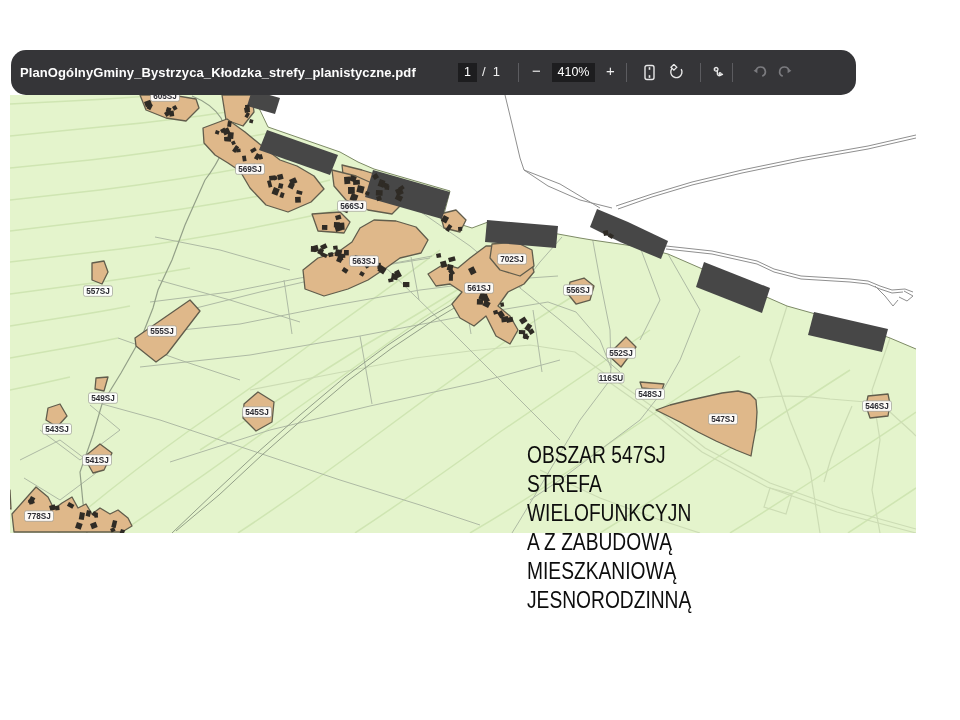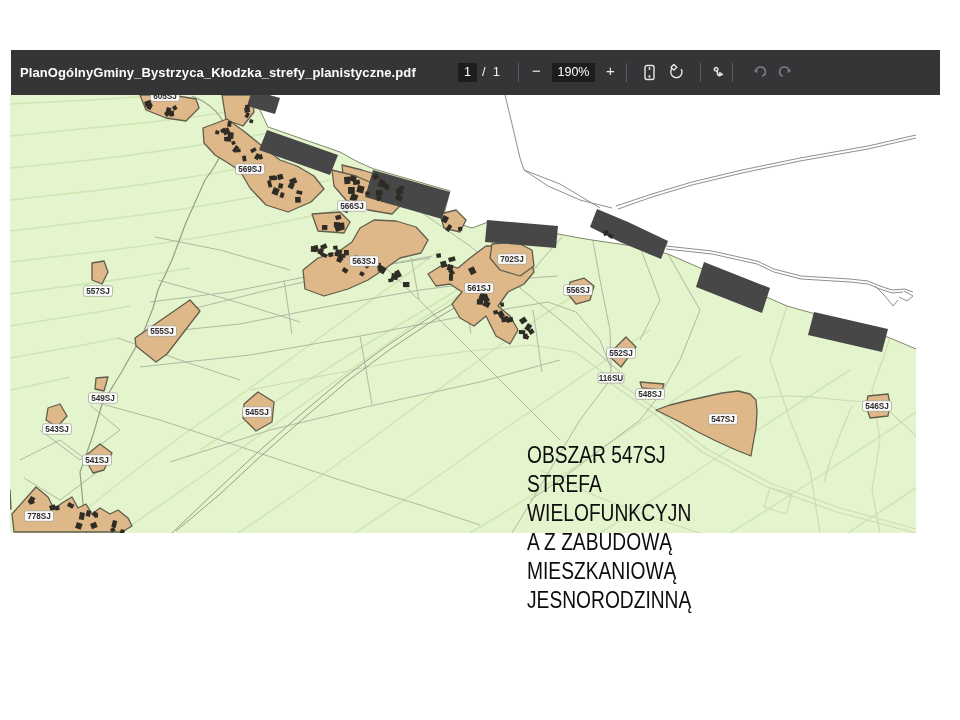--- a/index.html
+++ b/index.html
@@ -1,35 +1,35 @@
 <!DOCTYPE html>
 <html><head>
 <meta charset="utf-8">
 <style>
   html,body{margin:0;padding:0;width:960px;height:720px;background:#fff;overflow:hidden;}
   *{box-sizing:border-box;}
   body{font-family:"Liberation Sans", sans-serif;}
-  #toolbar{position:absolute;left:11px;top:50px;width:929px;height:45px;background:#353538;}
+  #toolbar{position:absolute;left:11px;top:50px;width:845px;height:45px;background:#353538;border-radius:15px;}
   #fname{position:absolute;left:9px;top:0;height:45px;line-height:45px;color:#fdfdfd;font-size:13px;font-weight:bold;letter-spacing:0.1px;}
   .tbtxt{position:absolute;color:#f0f0f0;font-size:13px;}
   .tbox{position:absolute;top:13px;height:19px;background:#1d1d1f;color:#fff;font-size:12.5px;text-align:center;line-height:19px;}
   .sep{position:absolute;top:13px;width:1px;height:19px;background:#5c5c60;}
   .ticon{position:absolute;top:14px;}
   #caption{position:absolute;left:527px;top:440px;color:#0d0d0d;font-size:24px;line-height:29px;white-space:nowrap;transform:scaleX(0.8);transform-origin:0 0;}
   #mapsvg{position:absolute;left:10px;top:95px;}
 </style>
 </head>
 <body>
 <div id="toolbar">
   <div id="fname">PlanOgólnyGminy_Bystrzyca_Kłodzka_strefy_planistyczne.pdf</div>
   <div class="tbox" style="left:447px;width:19px;">1</div>
   <div class="tbtxt" style="left:471px;top:14px;">/&nbsp;&nbsp;1</div>
   <div class="sep" style="left:507px;"></div>
   <div class="tbtxt" style="left:521px;top:12px;font-size:15px;">−</div>
-  <div class="tbox" style="left:541px;width:43px;">190%</div>
+  <div class="tbox" style="left:541px;width:43px;">410%</div>
   <div class="tbtxt" style="left:595px;top:12px;font-size:15px;">+</div>
   <div class="sep" style="left:615px;"></div>
   <svg class="ticon" style="left:630px" width="17" height="17" viewBox="0 0 17 17">
       <rect x="4" y="1.5" width="9" height="14" rx="2" fill="none" stroke="#e8e8e8" stroke-width="1.4"></rect>
       <rect x="7.7" y="3.2" width="1.6" height="2.6" fill="#e8e8e8"></rect>
       <rect x="7.7" y="11.2" width="1.6" height="2.6" fill="#e8e8e8"></rect>
     </svg>
   <svg class="ticon" style="left:657px" width="17" height="17" viewBox="0 0 17 17">
       <path d="M13.2 5.2 A 5.6 5.6 0 1 1 5.2 3.4" fill="none" stroke="#e8e8e8" stroke-width="1.4"></path>
       <path d="M5.9 0.4 L8.8 3.3 L5.9 6.2 L3.0 3.3 Z" fill="#353538" stroke="#e8e8e8" stroke-width="1.3"></path>

